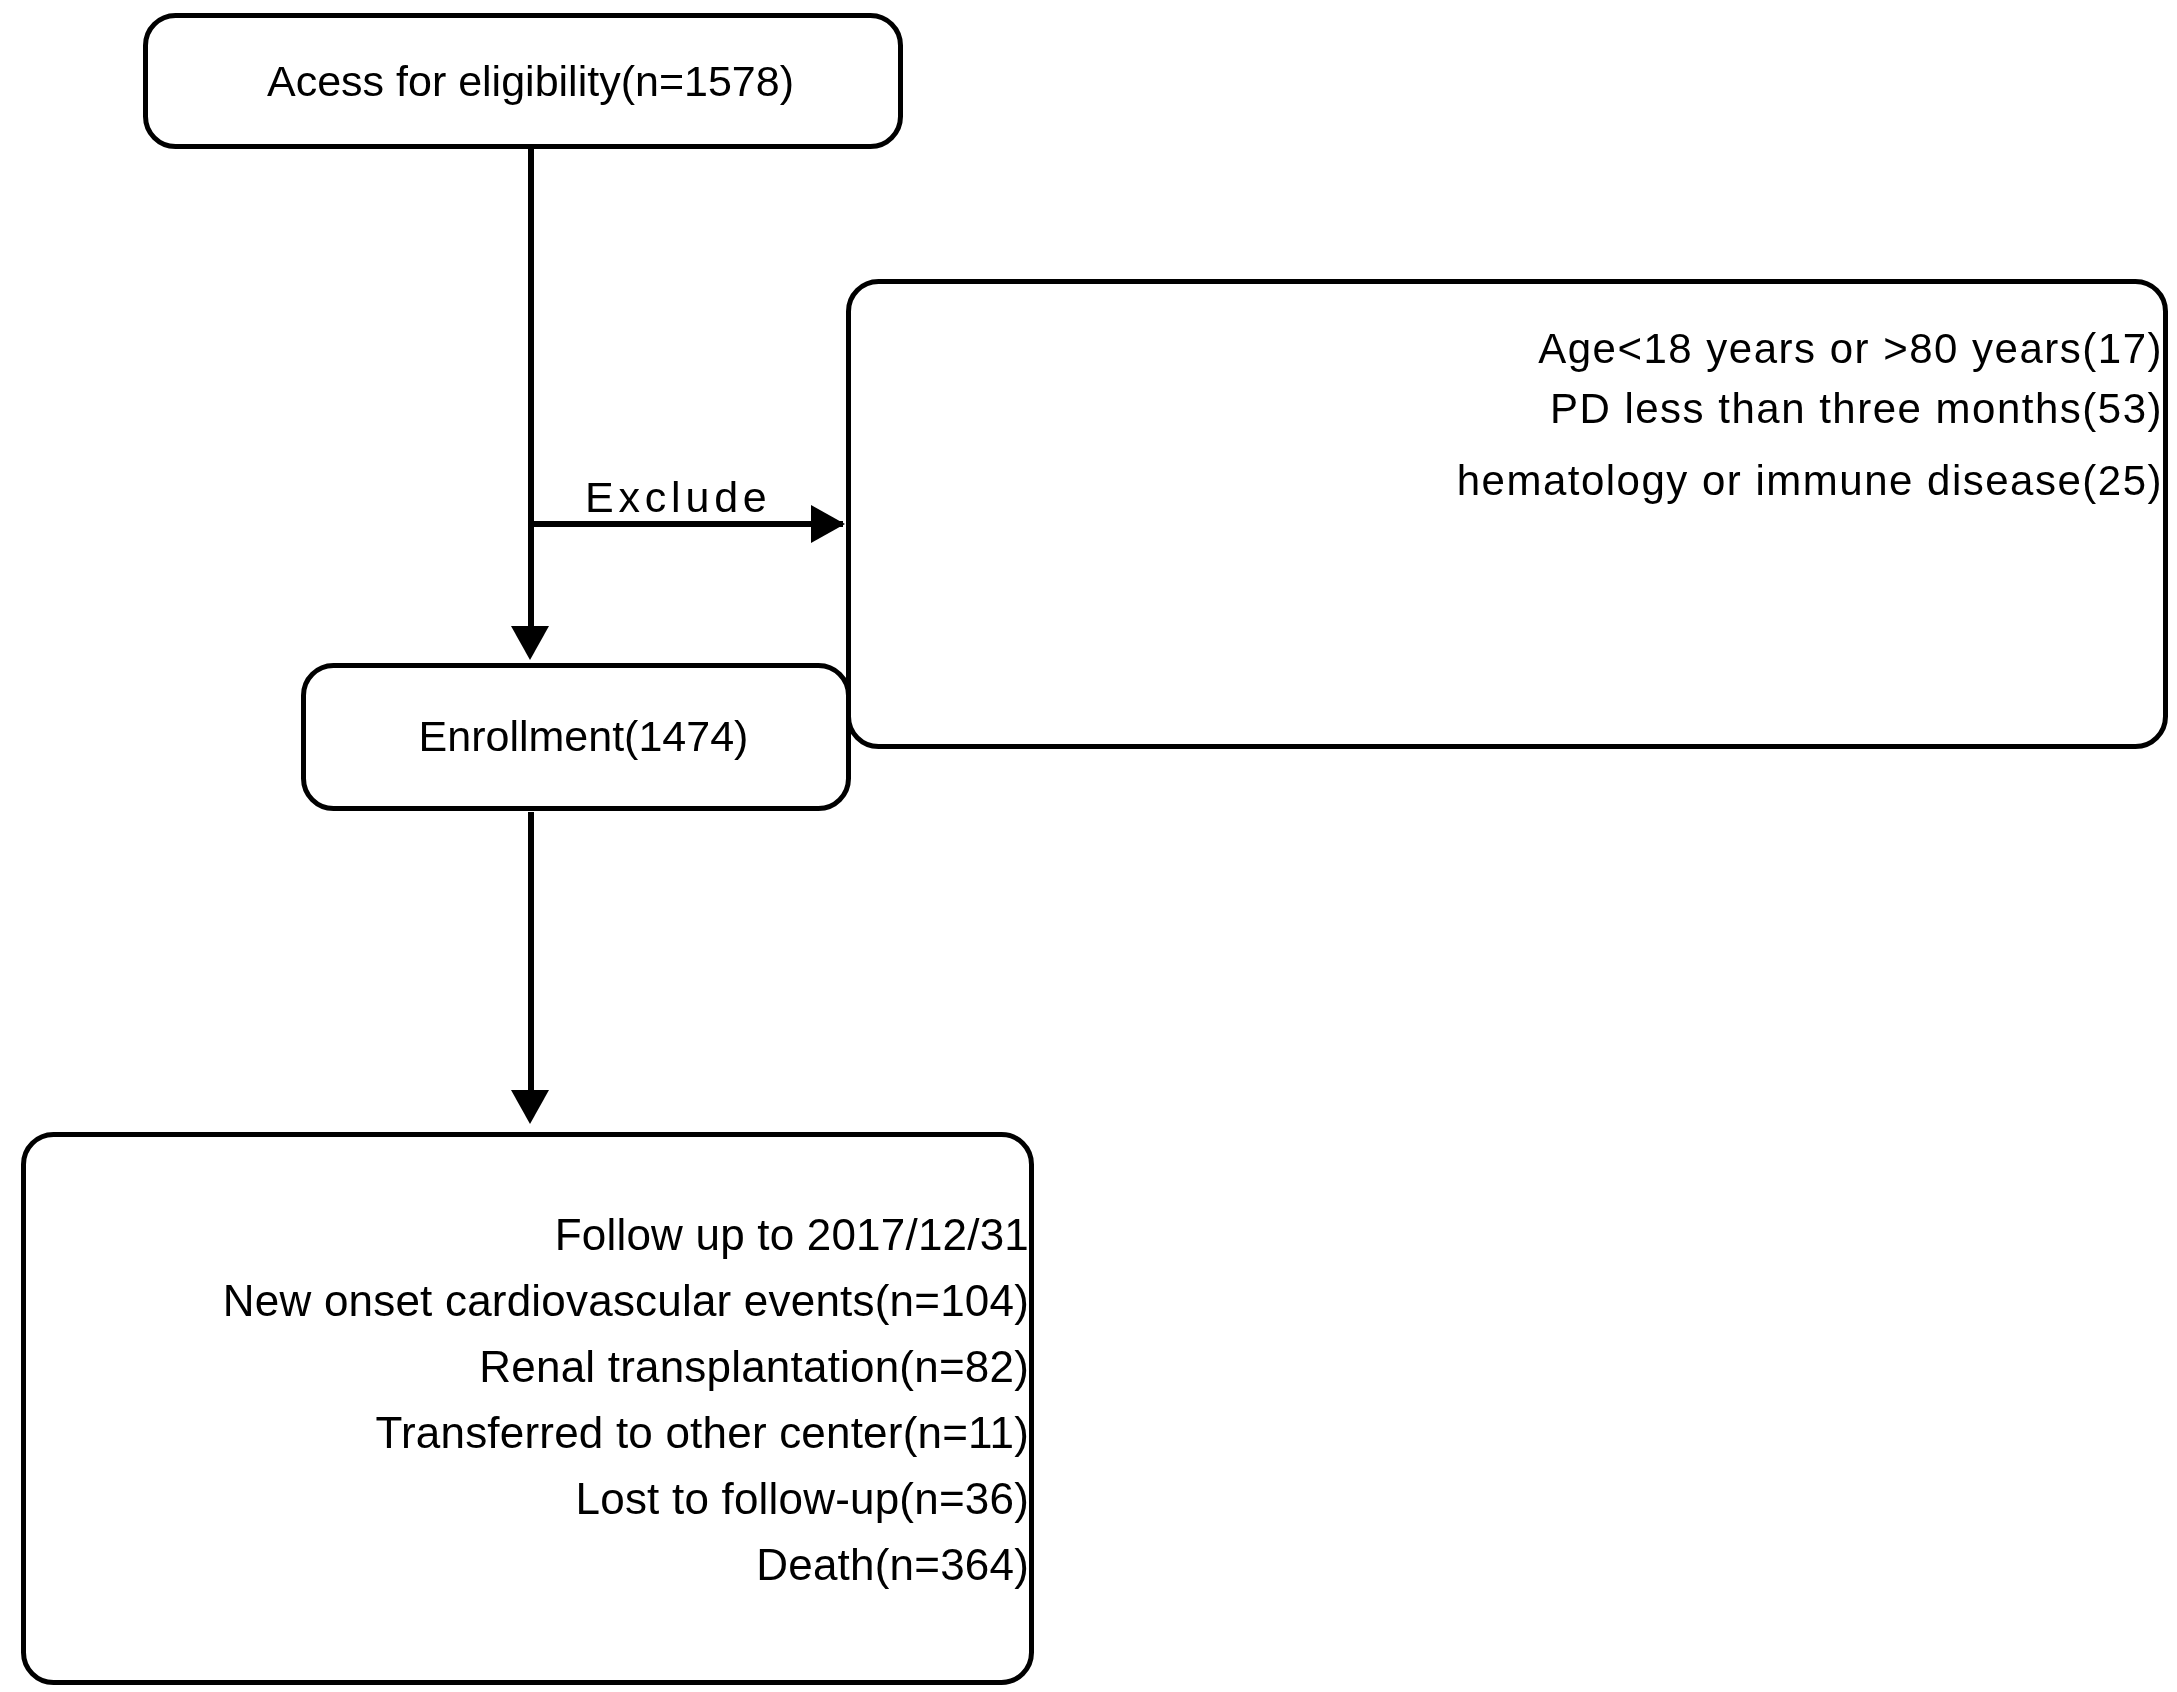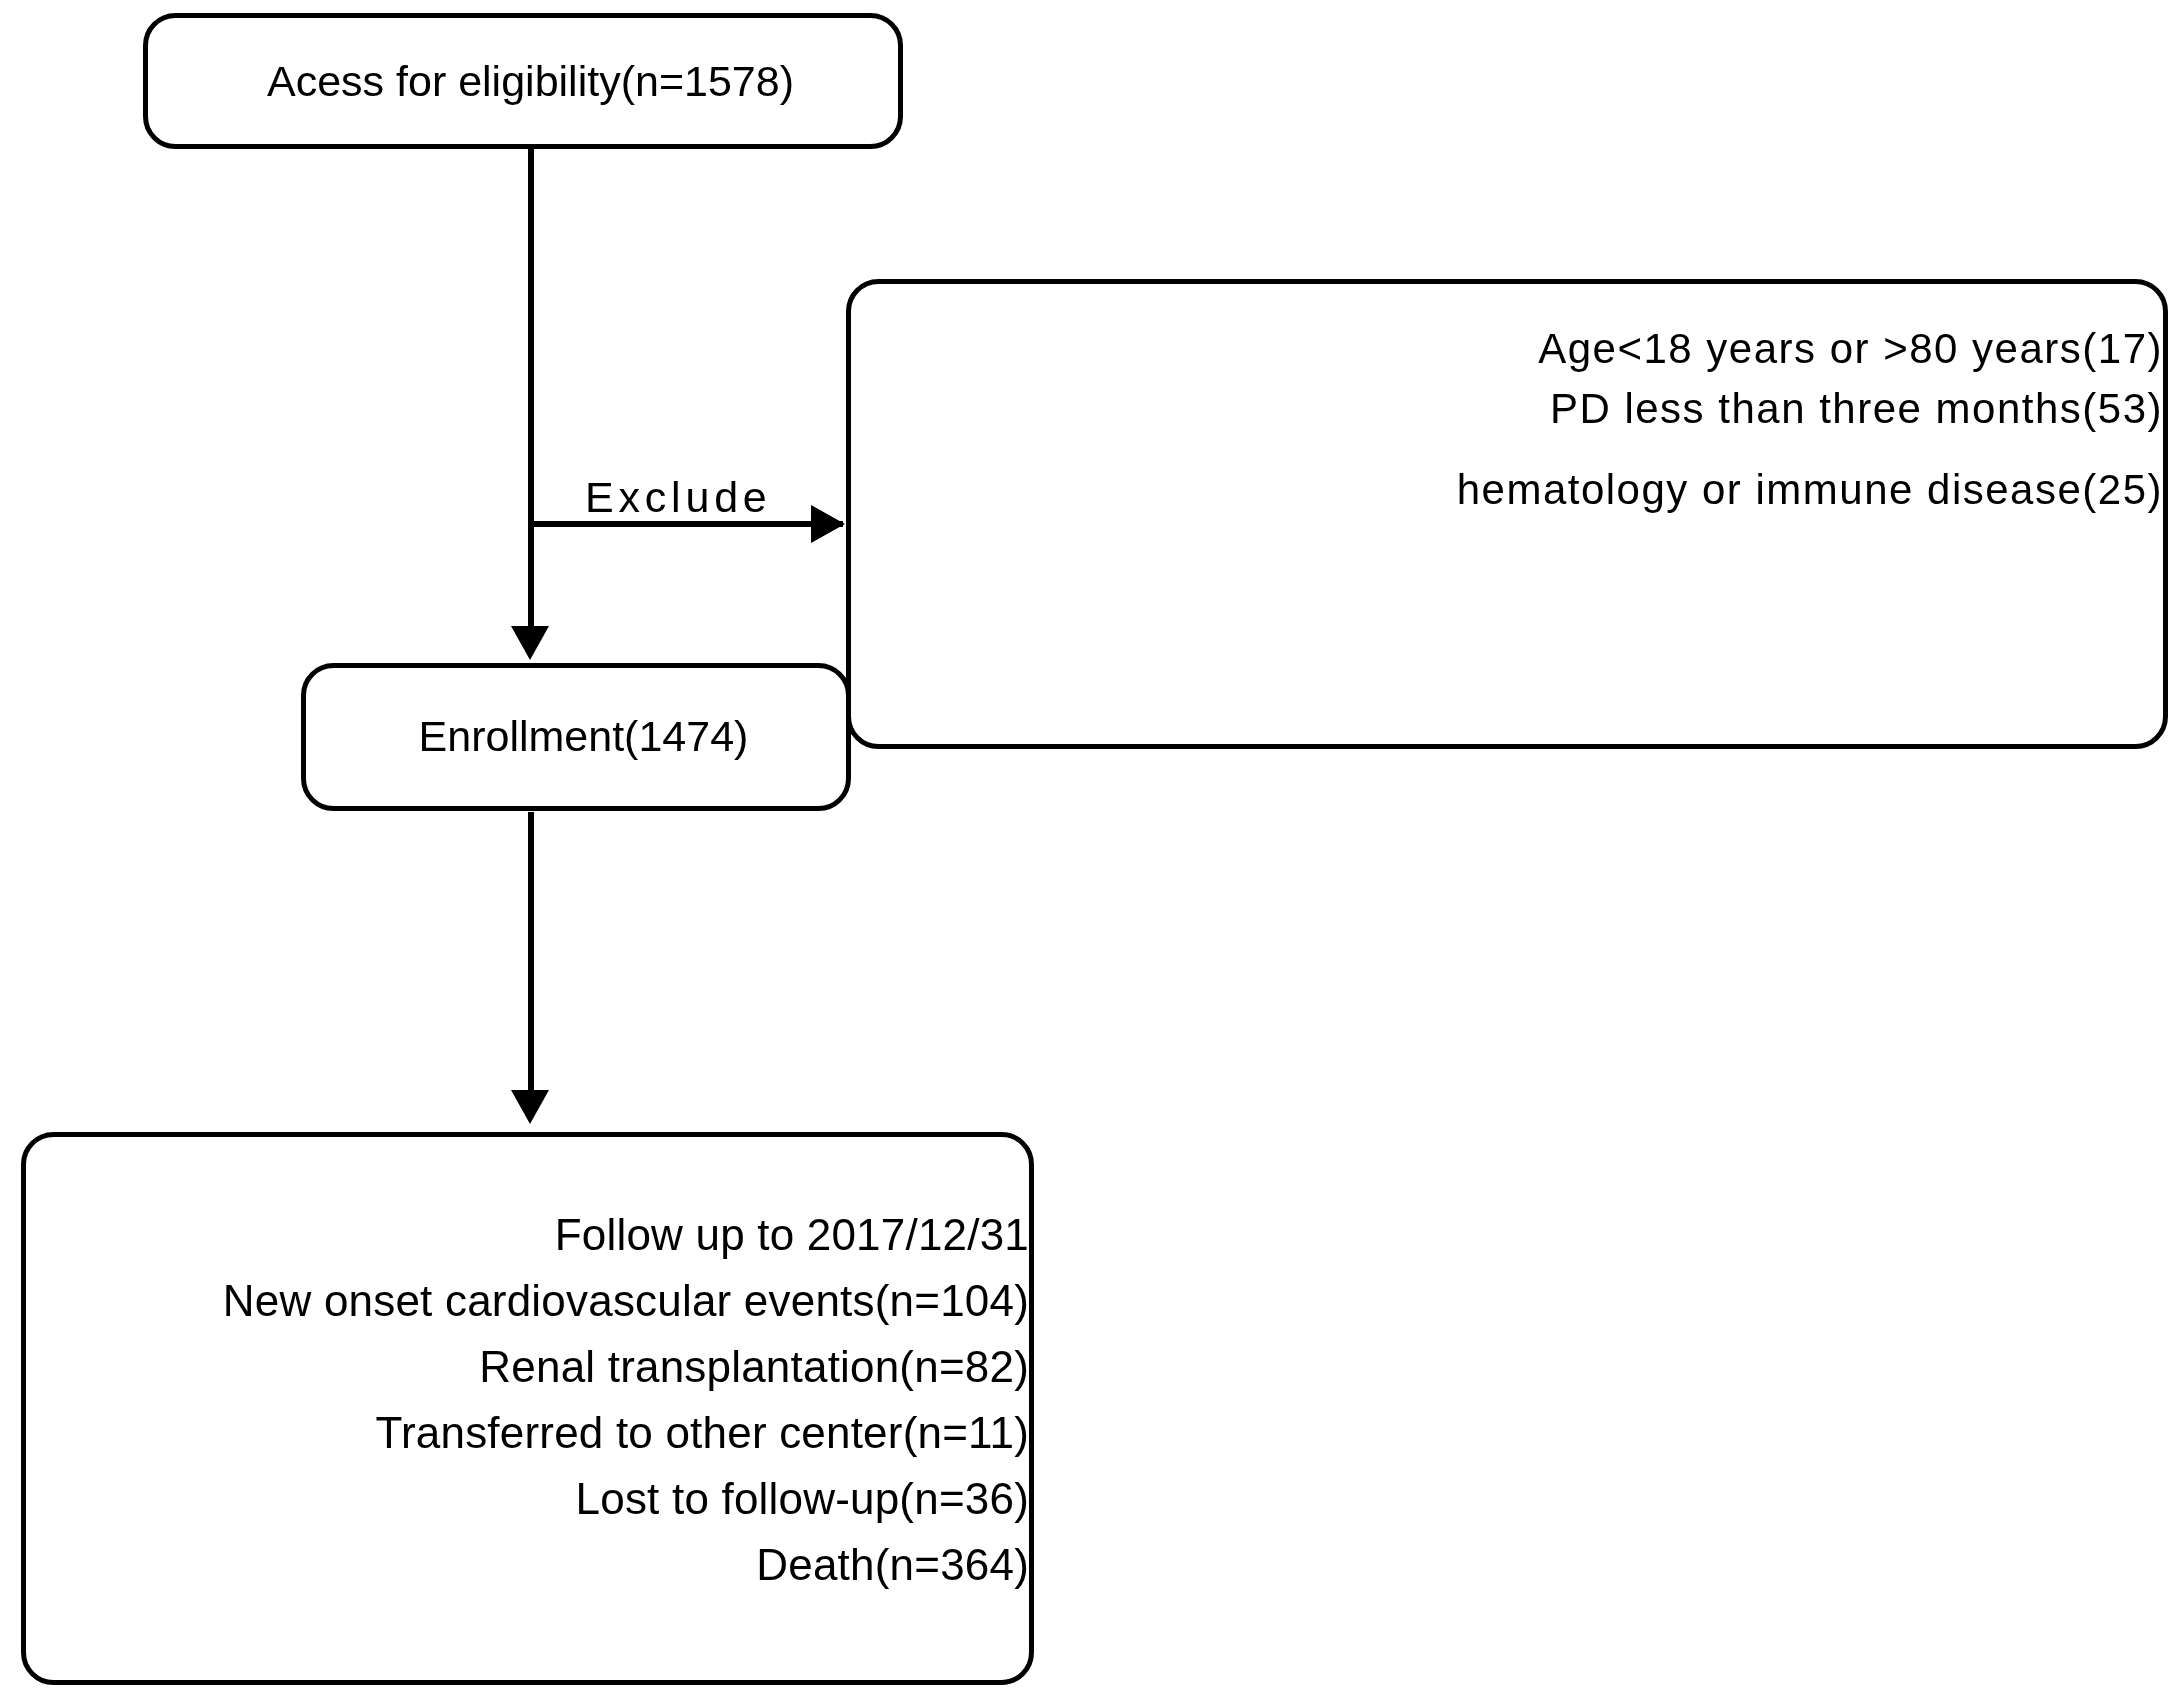--- a/index.html
+++ b/index.html
@@ -55,21 +55,21 @@
   
   #exclusion-box {
     padding: 44px 0 0 36px;
   }
   #exclusion-box .list-line {
     font-size: 42px;
     letter-spacing: 1.5px;
     margin-bottom: 18px;
   }
   #exclusion-box .list-line.spaced {
-    margin-top: 21px;
+    margin-top: 12px;
   }
 
   
   #followup-box {
     padding: 76px 0 16px 44px;
   }
   #followup-box .list-line {
     font-size: 44px;
     letter-spacing: 0.2px;
     margin-bottom: 22px;

